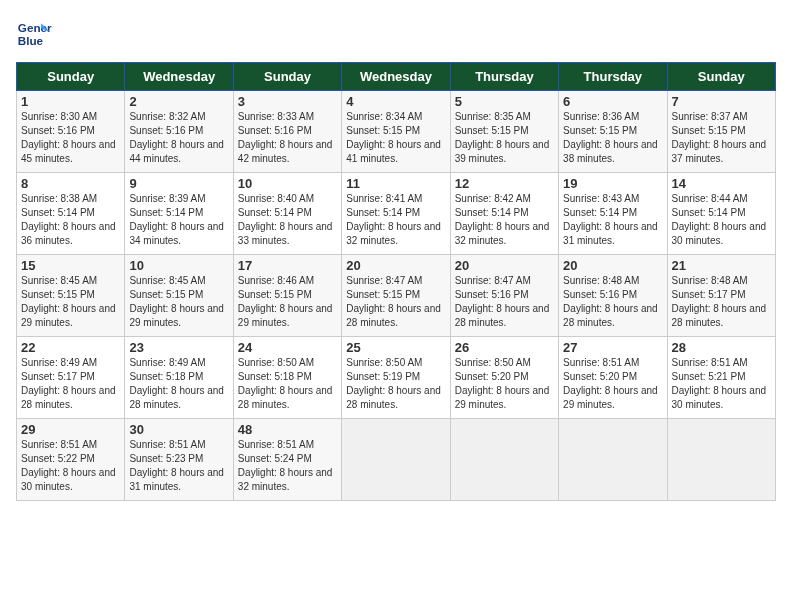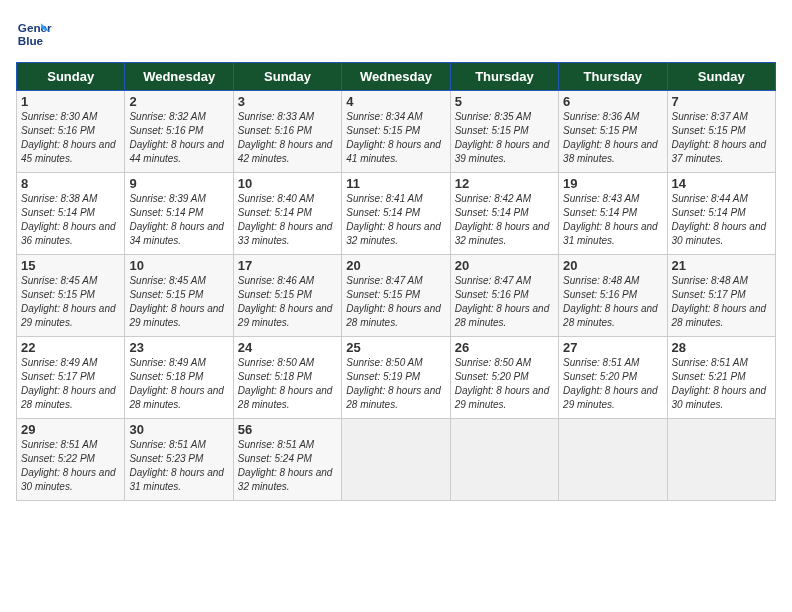--- a/index.html
+++ b/index.html
@@ -75,21 +75,20 @@
     .day-num {
       font-size: 13px;
       font-weight: bold;
       display: block;
       margin-bottom: 1px;
     }
     .cell-text {
       font-size: 10px;
       line-height: 1.4;
       color: #333;
-      font-style: italic;
     }
     td.empty {
       background: #f0f0f0 !important;
     }
   </style>
 </head>
 <body>
 
 <div class="container">
   <div class="header-row">
@@ -151,21 +150,21 @@
           <td><span class="day-num">23</span><span class="cell-text">Sunrise: 8:49 AM<br>Sunset: 5:18 PM<br>Daylight: 8 hours and 28 minutes.</span></td>
           <td><span class="day-num">24</span><span class="cell-text">Sunrise: 8:50 AM<br>Sunset: 5:18 PM<br>Daylight: 8 hours and 28 minutes.</span></td>
           <td><span class="day-num">25</span><span class="cell-text">Sunrise: 8:50 AM<br>Sunset: 5:19 PM<br>Daylight: 8 hours and 28 minutes.</span></td>
           <td><span class="day-num">26</span><span class="cell-text">Sunrise: 8:50 AM<br>Sunset: 5:20 PM<br>Daylight: 8 hours and 29 minutes.</span></td>
           <td><span class="day-num">27</span><span class="cell-text">Sunrise: 8:51 AM<br>Sunset: 5:20 PM<br>Daylight: 8 hours and 29 minutes.</span></td>
           <td><span class="day-num">28</span><span class="cell-text">Sunrise: 8:51 AM<br>Sunset: 5:21 PM<br>Daylight: 8 hours and 30 minutes.</span></td>
         </tr>
         <tr>
           <td><span class="day-num">29</span><span class="cell-text">Sunrise: 8:51 AM<br>Sunset: 5:22 PM<br>Daylight: 8 hours and 30 minutes.</span></td>
           <td><span class="day-num">30</span><span class="cell-text">Sunrise: 8:51 AM<br>Sunset: 5:23 PM<br>Daylight: 8 hours and 31 minutes.</span></td>
-          <td><span class="day-num">56</span><span class="cell-text">Sunrise: 8:51 AM<br>Sunset: 5:24 PM<br>Daylight: 8 hours and 32 minutes.</span></td>
+          <td><span class="day-num">48</span><span class="cell-text">Sunrise: 8:51 AM<br>Sunset: 5:24 PM<br>Daylight: 8 hours and 32 minutes.</span></td>
           <td class="empty"></td>
           <td class="empty"></td>
           <td class="empty"></td>
           <td class="empty"></td>
         </tr>
       </tbody>
   </table>
 </div>
 
 </body></html>

